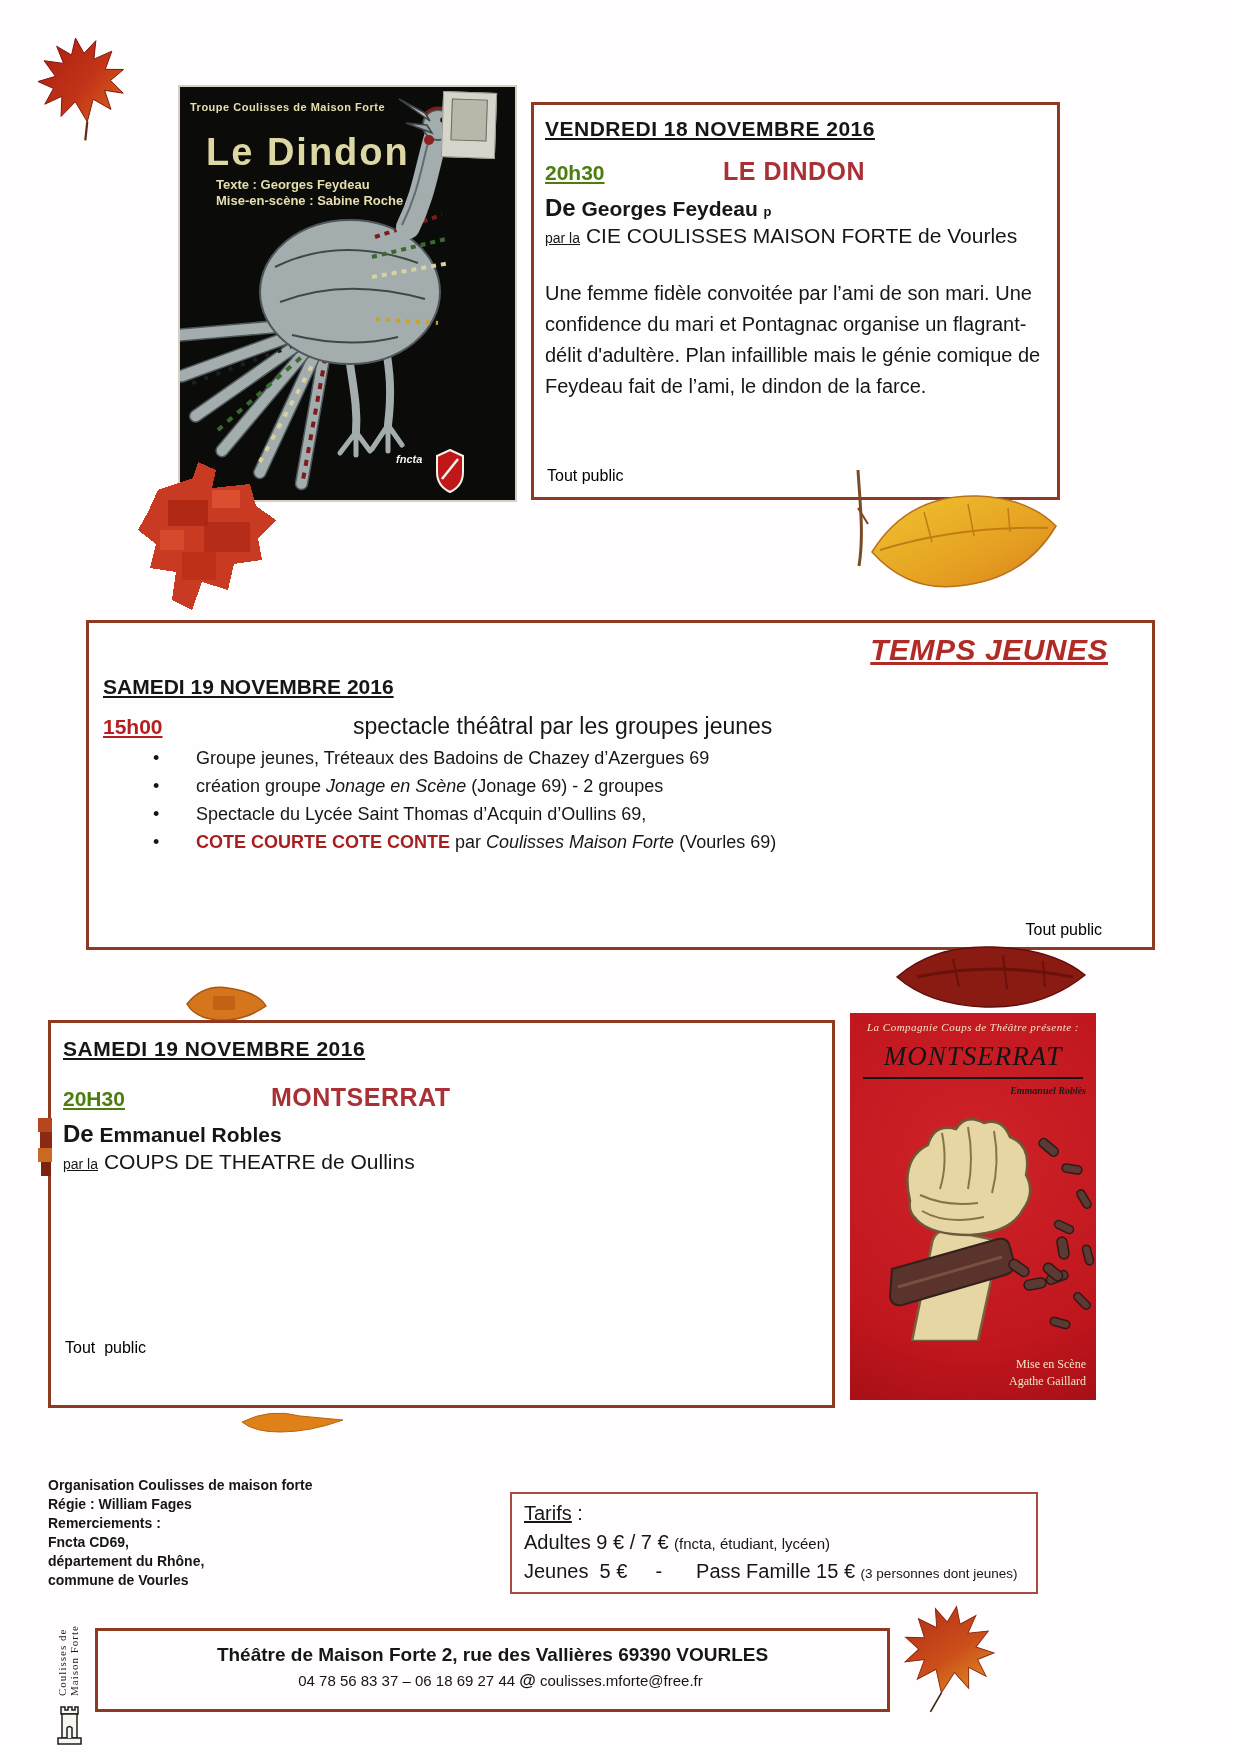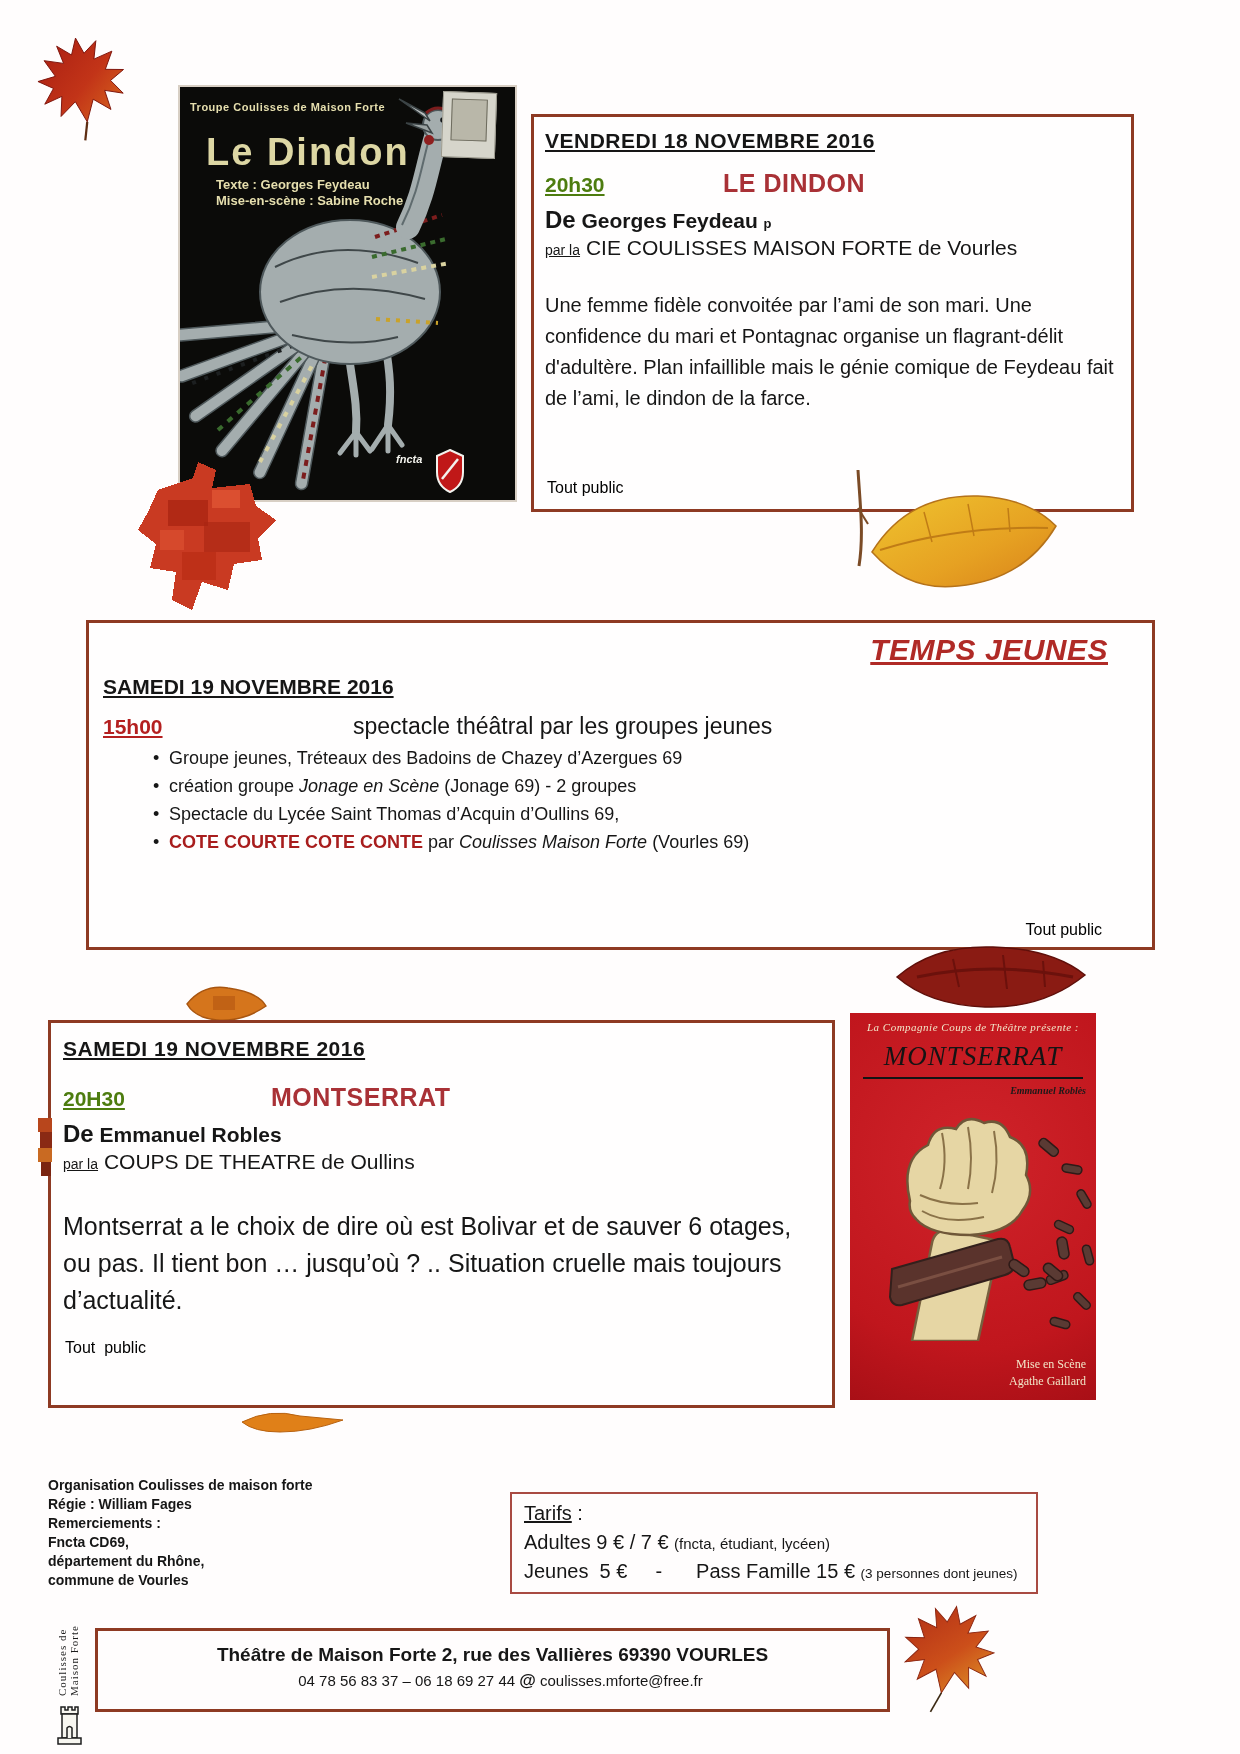--- a/index.html
+++ b/index.html
@@ -23,21 +23,21 @@
   .audience{position:absolute;font-size:16px;color:#000000;}
   
   .tj-banner{font-size:30px;font-weight:bold;font-style:italic;color:#b02a26;
              text-decoration:underline;text-align:right;padding:10px 44px 0 0;letter-spacing:.5px;}
   .tj-date{font-weight:bold;font-size:21px;text-decoration:underline;margin:8px 0 0 14px;}
   .tj-timerow{display:flex;align-items:baseline;margin:14px 0 0 14px;}
   .tj-time{font-weight:bold;font-size:21px;color:#b41f1f;text-decoration:underline;width:250px;}
   .tj-title{font-size:23px;}
   .tj-intro{font-size:18px;line-height:25px;margin:14px 0 0 54px;width:890px;}
   .tj-bullets{margin:4px 0 0 0;padding:0;list-style:none;}
-  .tj-bullets li{font-size:18px;line-height:28px;padding-left:80px;position:relative;}
+  .tj-bullets li{font-size:18px;line-height:28px;padding-left:107px;position:relative;}
   .tj-bullets li::before{content:"•";position:absolute;left:64px;font-size:18px;}
   .hl-red{color:#a81d1d;font-weight:bold;}
   .it{font-style:italic;}
   
   .dindon{position:absolute;left:180px;top:87px;width:335px;height:413px;background:#0b0b09;
           box-shadow:0 0 0 2px #d8cfc4;}
   .dp-troupe{position:absolute;left:10px;top:14px;font-size:11px;font-weight:bold;color:#e6dfae;letter-spacing:.5px;}
   .dp-title{position:absolute;left:26px;top:44px;font-size:38px;font-weight:bold;color:#ddd7a4;letter-spacing:2px;}
   .dp-line{position:absolute;left:36px;font-size:13px;font-weight:bold;color:#e6dfae;}
   .dp-stamp{position:absolute;left:262px;top:5px;width:52px;height:64px;background:#d6d5cb;
@@ -159,21 +159,21 @@
     <div class="dp-title">Le Dindon</div>
     <div class="dp-line" style="top:90px;">Texte : Georges Feydeau</div>
     <div class="dp-line" style="top:106px;">Mise-en-scène : Sabine Roche</div>
     <div class="dp-fncta">fncta</div>
     <svg class="dp-shield" width="28" height="44" viewBox="0 0 28 44">
       <path d="M14,1 L27,7 V23 Q27,37 14,43 Q1,37 1,23 V7 Z" fill="#c01818" stroke="#f3f3ee" stroke-width="2"></path>
       <path d="M6,30 L22,10" stroke="#f3f3ee" stroke-width="2.5"></path>
     </svg>
   </div>
 
-  <div class="evbox" style="left:531px;top:102px;width:603px;height:398px;padding:12px 12px 12px 11px;margin-top:12px;">
+  <div class="evbox" style="left:531px;top:102px;width:529px;height:398px;padding:12px 12px 12px 11px;">
     <div class="ev-date">VENDREDI 18 NOVEMBRE 2016</div>
     <div class="time-row">
       <span class="ev-time" style="width:178px;">20h30</span>
       <span class="ev-title">LE DINDON</span>
     </div>
     <div class="by-line">
       <span class="by-label">De</span>
       <span>Georges Feydeau</span>
       <span class="tiny-p">p</span>
     </div>
@@ -258,21 +258,20 @@
       <span class="ev-title">MONTSERRAT</span>
     </div>
     <div class="by-line">
       <span class="by-label">De</span>
       <span>Emmanuel Robles</span>
     </div>
     <div class="par-line">
       <span class="par-label">par la</span>
       <span>COUPS DE THEATRE de Oullins</span>
     </div>
-    <p class="desc" style="font-size:25px;line-height:37px;margin-top:34px;">Montserrat a le choix de dire où est Bolivar et de sauver 6 otages, ou pas. Il tient bon … jusqu’où ? .. Situation cruelle mais toujours d’actualité.</p>
     <div class="audience pre" style="left:14px;bottom:48px;">Tout  public</div>
   </div>
 
   <div class="mposter">
     <div class="mp-presenter">La Compagnie Coups de Théâtre présente :</div>
     <div class="mp-title">MONTSERRAT</div>
     <div class="mp-underline"></div>
     <div class="mp-author">Emmanuel Roblès</div>
     <svg class="abs" style="left:0;top:78px;" width="246" height="250" viewBox="0 0 246 250">
 

